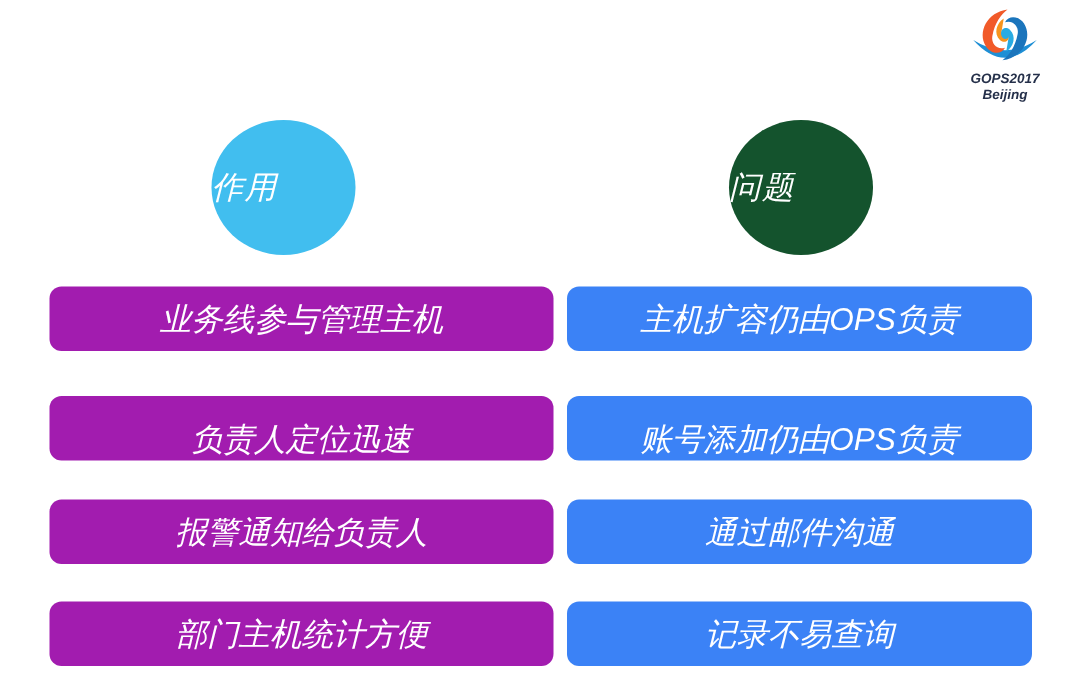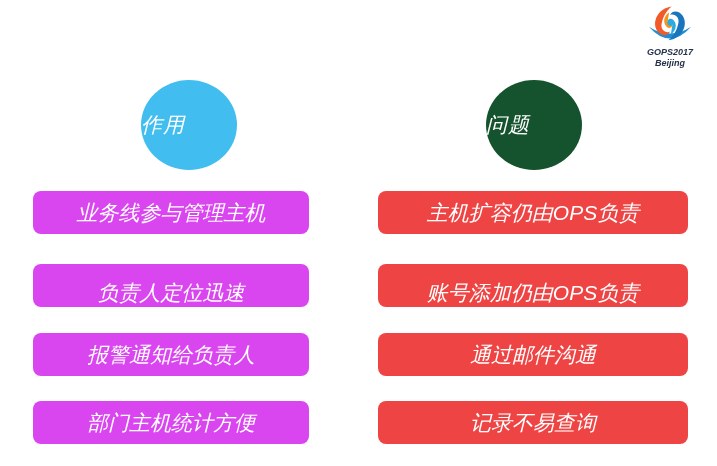--- a/index.html
+++ b/index.html
@@ -34,22 +34,22 @@
     position: absolute;
     height: 43px;
     border-radius: 8px;
     display: flex;
     align-items: center;
     justify-content: center;
     color: #ffffff;
     font-size: 21px;
     white-space: nowrap;
   }
-  .col-l { left: 33px;  width: 276px; background: #d946ef; }
-  .col-r { left: 378px; width: 310px; background: #ef4444; }
+  .col-l { left: 33px;  width: 336px; background: #a21caf; }
+  .col-r { left: 378px; width: 310px; background: #3b82f6; }
   .row1 { top: 191px; }
   .row2 { top: 264px; align-items: flex-end; }
   .row3 { top: 333px; }
   .row4 { top: 401px; }
 
   
   .logo {
     position: absolute;
     top: 3px;
     right: 7px;

